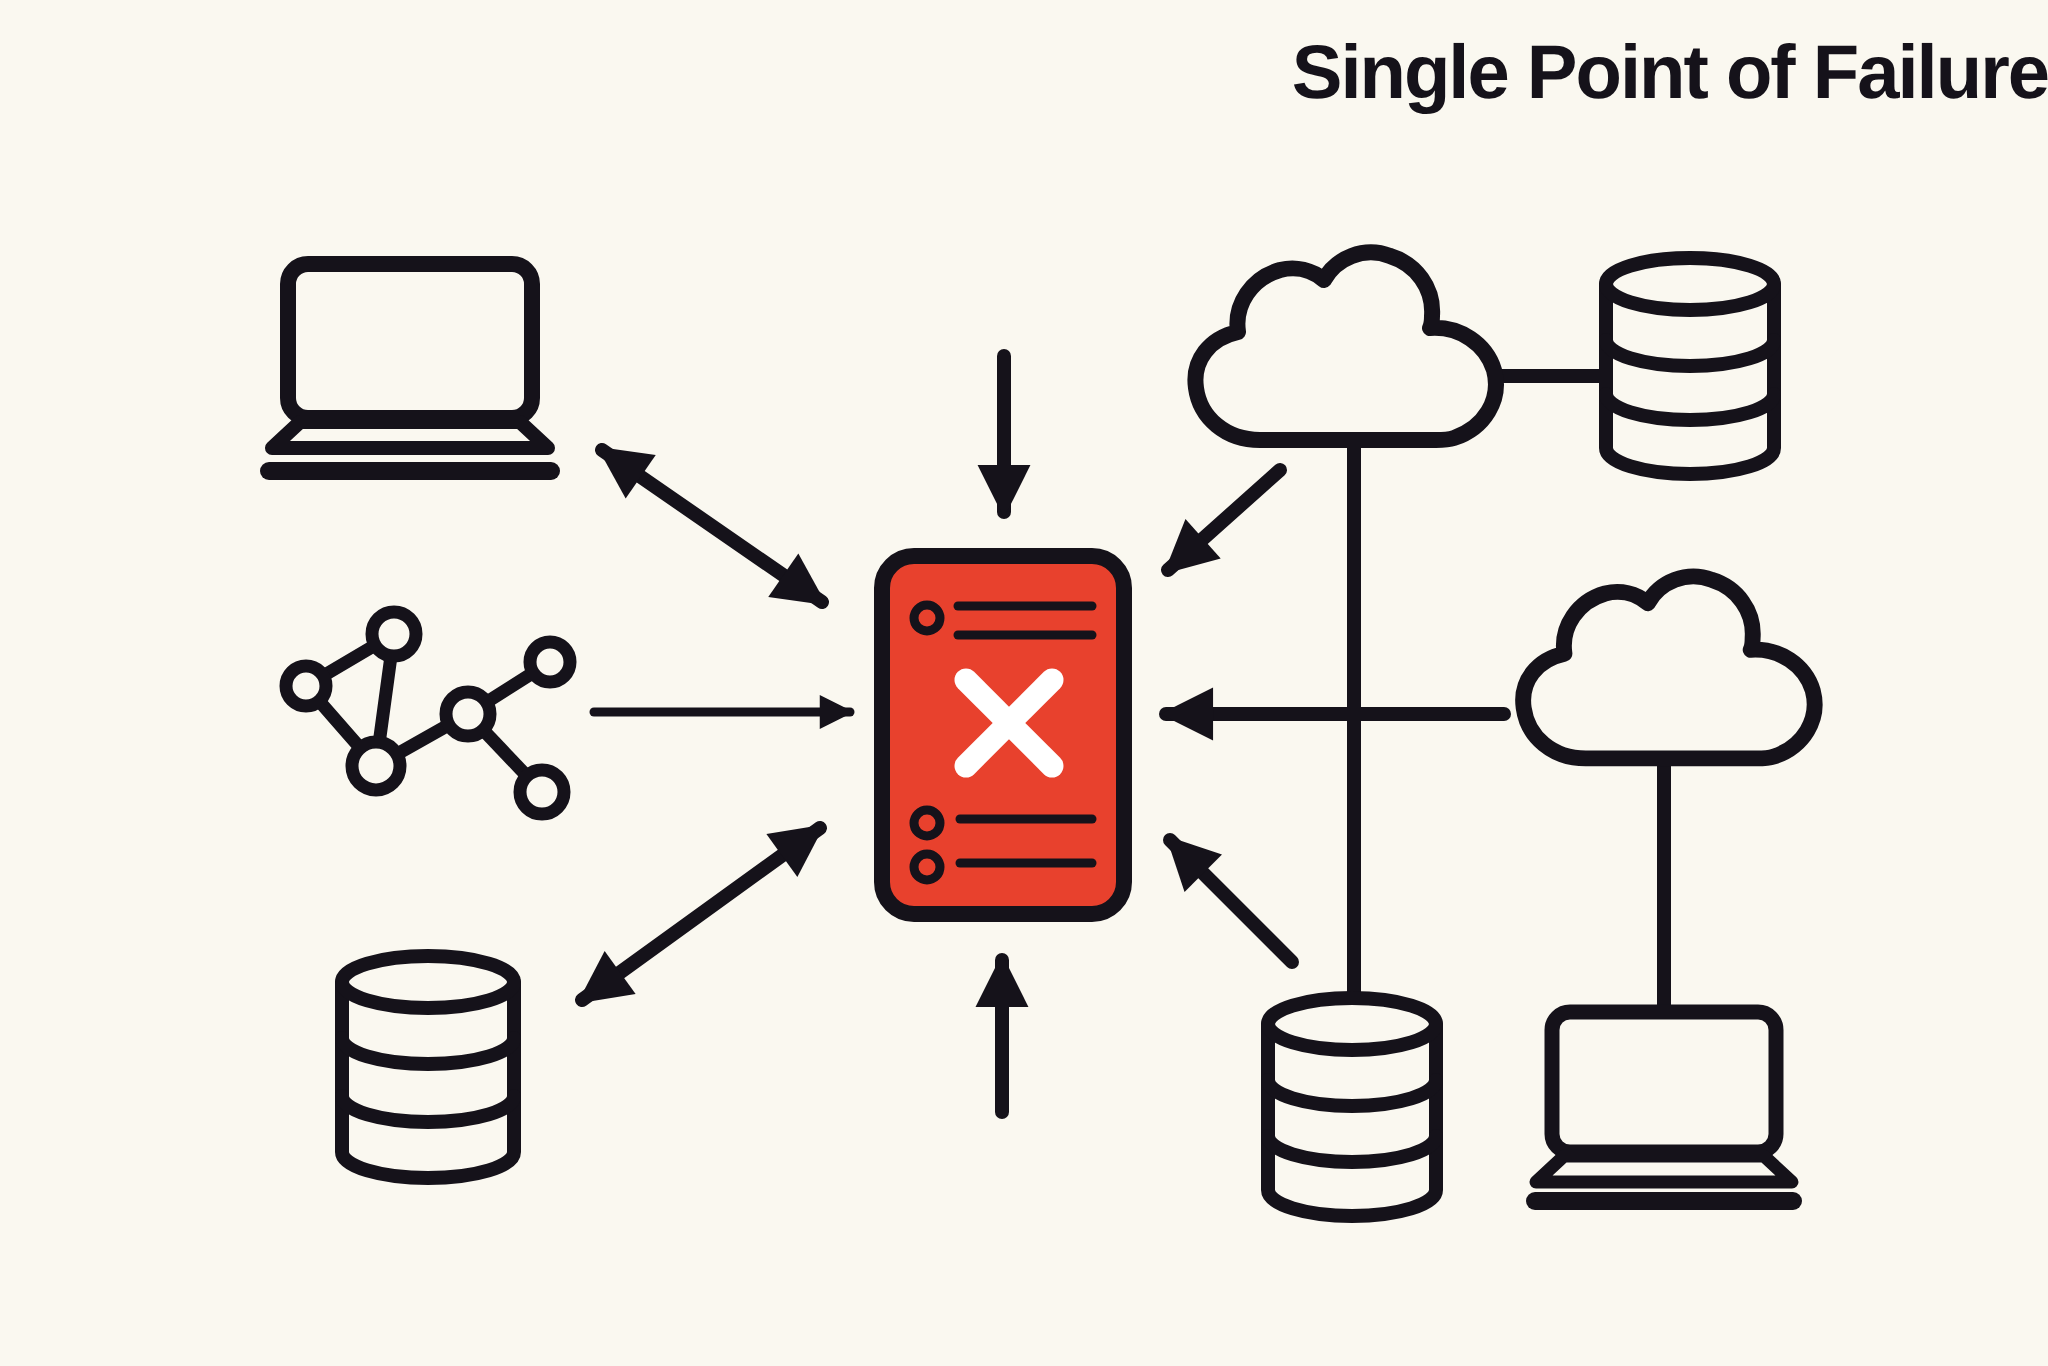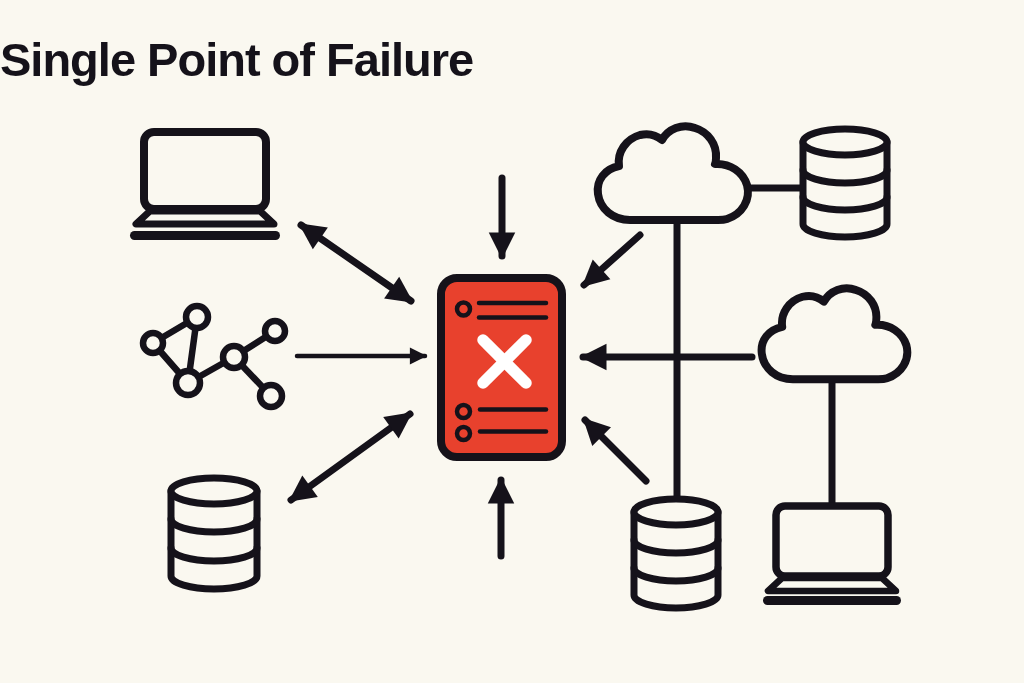--- a/index.html
+++ b/index.html
@@ -1,22 +1,22 @@
 <!DOCTYPE html>
 <html style="--background: #faf8f0; --ink: #15121a; --failure-fill: #e8412d; --failure-cross: #ffffff;"><head>
 <meta charset="utf-8">
 <style>
   :root{
     --background:#faf8f0; --ink:#15121a; --failure-fill:#e8412d; --failure-cross:#ffffff;
   }
   html,body{margin:0;padding:0;}
   .canvas{position:relative;width:1024px;height:683px;background:var(--background);
           overflow:hidden;font-family:"Liberation Sans",sans-serif;}
-  .title{position:absolute;top:32px;left:0;right:0;margin:0;text-align:left;
-         font-size:47px;font-weight:bold;letter-spacing:-1px;color:var(--ink);}
+  .title{position:absolute;top:16px;left:0;right:0;margin:0;text-align:right;
+         font-size:38px;font-weight:bold;letter-spacing:-1px;color:var(--ink);}
   svg.diagram{position:absolute;left:0;top:0;}
   .ln{stroke:var(--ink);fill:none;stroke-linecap:round;stroke-linejoin:round;}
   .fb{fill:var(--background);}
   .fi{fill:var(--ink);}
   .mk{fill:var(--ink);stroke:none;}
   .xln{stroke:var(--failure-cross);fill:none;stroke-linecap:round;}
 </style>
 </head>
 <body>
 

